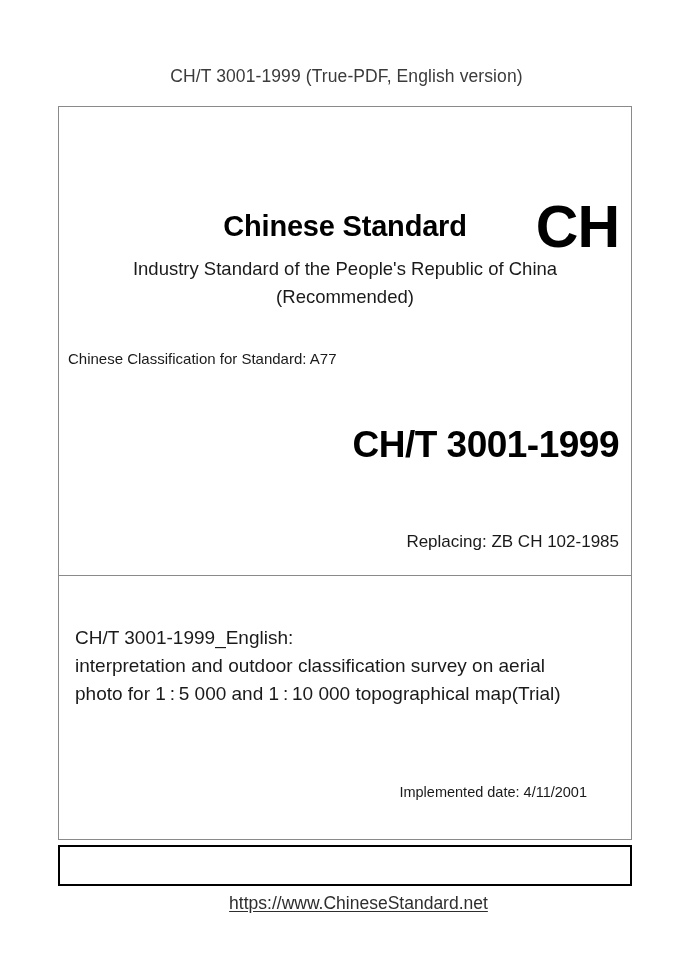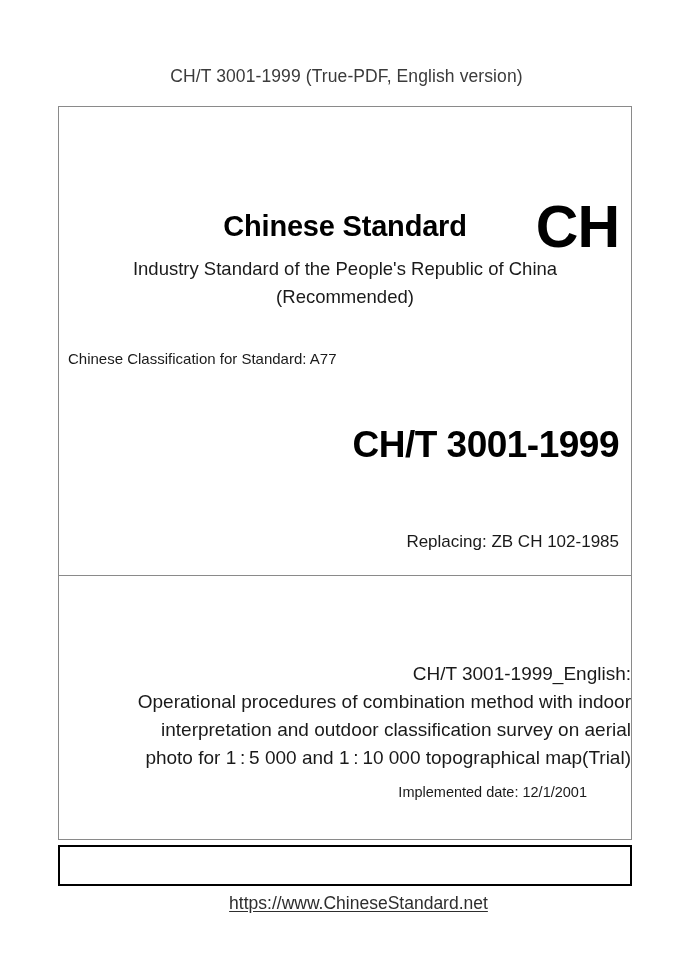--- a/index.html
+++ b/index.html
@@ -128,25 +128,24 @@
     right: 12px;
     top: 425px;
     font-size: 17px;
     color: #1a1a1a;
     white-space: nowrap;
   }
 
   
   .desc-block {
     position: absolute;
-    left: 0;
+    left: 16px;
     top: 48px;
     width: 100%;
-    text-align: right;
-    margin-top: 36px;
+    text-align: left;
   }
   .desc-line {
     font-size: 19px;
     line-height: 28px;
     color: #1a1a1a;
     white-space: nowrap;
   }
 
   
   .impl-date {
@@ -210,26 +209,25 @@
     <div class="std-number">CH/T 3001-1999</div>
 
     <div class="replacing">Replacing: ZB CH 102-1985</div>
 
   </div>
 
   <div class="frame-lower">
 
     <div class="desc-block">
       <div class="desc-line">CH/T 3001-1999_English:</div>
-      <div class="desc-line">Operational procedures of combination method with indoor</div>
       <div class="desc-line">interpretation and outdoor classification survey on aerial</div>
       <div class="desc-line">photo for 1 : 5 000 and 1 : 10 000 topographical map(Trial)</div>
     </div>
 
-    <div class="impl-date">Implemented date: 12/1/2001</div>
+    <div class="impl-date">Implemented date: 4/11/2001</div>
 
   </div>
 
 </div>
 
 <div class="bottom-bar"></div>
 
 <div class="footer-url">
   <span class="url-text">https://www.ChineseStandard.net</span>
 </div>

